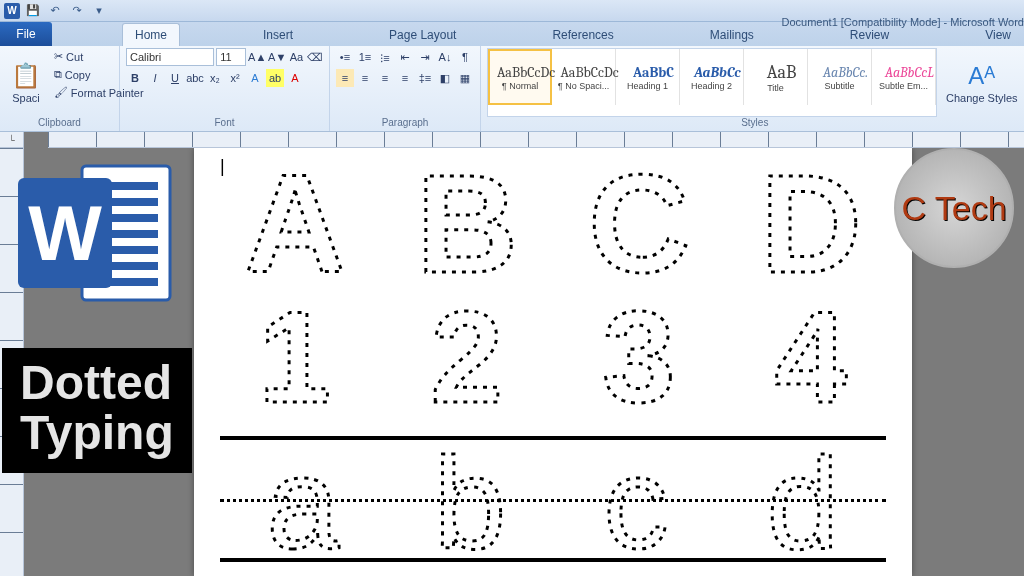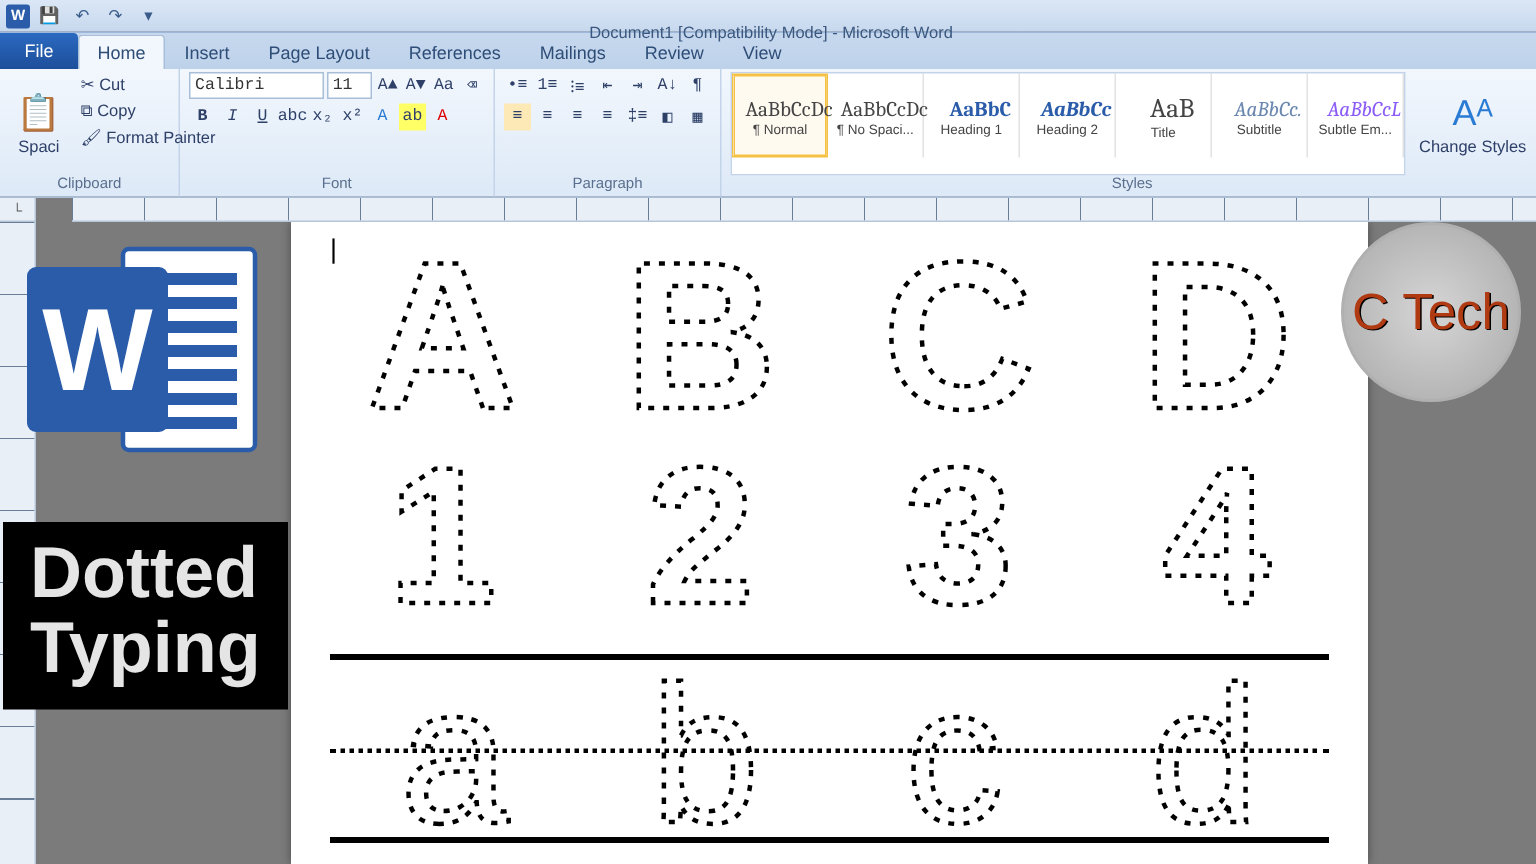--- a/index.html
+++ b/index.html
@@ -31,29 +31,29 @@
     display: flex; align-items: center; justify-content: center;
   }
   .qat-btn {
     width: 18px; height: 18px;
     display: flex; align-items: center; justify-content: center;
     color: #3a5c8a; font-size: 11px;
     border-radius: 2px;
   }
   .title-text {
     position: absolute; left: 4px; right: 0;
-    text-align: center; color: #3a587f;
+    text-align: right; color: #3a587f;
     pointer-events: none;
     margin-top: 22px;
   }
   
   .ribbon-tabs {
     height: 24px;
     background: linear-gradient(#c7d8ee, #bdd2ea);
-    display: flex; align-items: flex-end;
+    display: flex; align-items: flex-end; justify-content: space-between;
   }
   .file-tab {
     width: 52px; height: 24px;
     background: linear-gradient(#2b6ac1, #1d4e9a);
     color: #fff; font-size: 12px;
     display: flex; align-items: center; justify-content: center;
     border-top-right-radius: 3px;
   }
   .tab {
     padding: 4px 12px; color: #2e4d77; font-size: 12px;
@@ -78,21 +78,21 @@
     display: flex; flex-direction: column;
     justify-content: space-between;
     position: relative;
   }
   .group-title {
     text-align: center; color: #5a6f8e; font-size: 10px;
     padding-bottom: 1px;
   }
   .group-body { display: flex; gap: 4px; flex: 1; }
   .vstack { display: flex; flex-direction: column; gap: 1px; }
-  .hstack { display: flex; align-items: flex-end; gap: 2px; font-family: Liberation Mono, monospace; }
+  .hstack { display: flex; align-items: flex-end; gap: 2px; }
   .btn {
     padding: 1px 3px;
     border: 1px solid transparent;
     border-radius: 2px;
     display: flex; align-items: center; gap: 3px;
     color: #2e4068; font-size: 11px;
     white-space: nowrap;
   }
   .big-btn {
     display: flex; flex-direction: column; align-items: center;
@@ -319,21 +319,21 @@
         </div>
         <div class="style-chip">
           <span class="samp" style="font-size:18px">AaB</span>
           <span>Title</span>
         </div>
         <div class="style-chip">
           <span class="samp" style="color:#6a87b0;font-style:italic">AaBbCc.</span>
           <span>Subtitle</span>
         </div>
         <div class="style-chip">
-          <span class="samp" style="color:#8b5cf6;font-style:italic">AaBbCcL</span>
+          <span class="samp" style="color:#ec4899;font-style:italic">AaBbCcL</span>
           <span>Subtle Em...</span>
         </div>
       </div>
       <div class="btn big-btn">
         <span class="icon-large" style="color:#2a7bd4">Aᴬ</span>
         <span style="text-align:center">Change Styles</span>
       </div>
     </div>
     <div class="group-title">Styles</div>
   </div>

